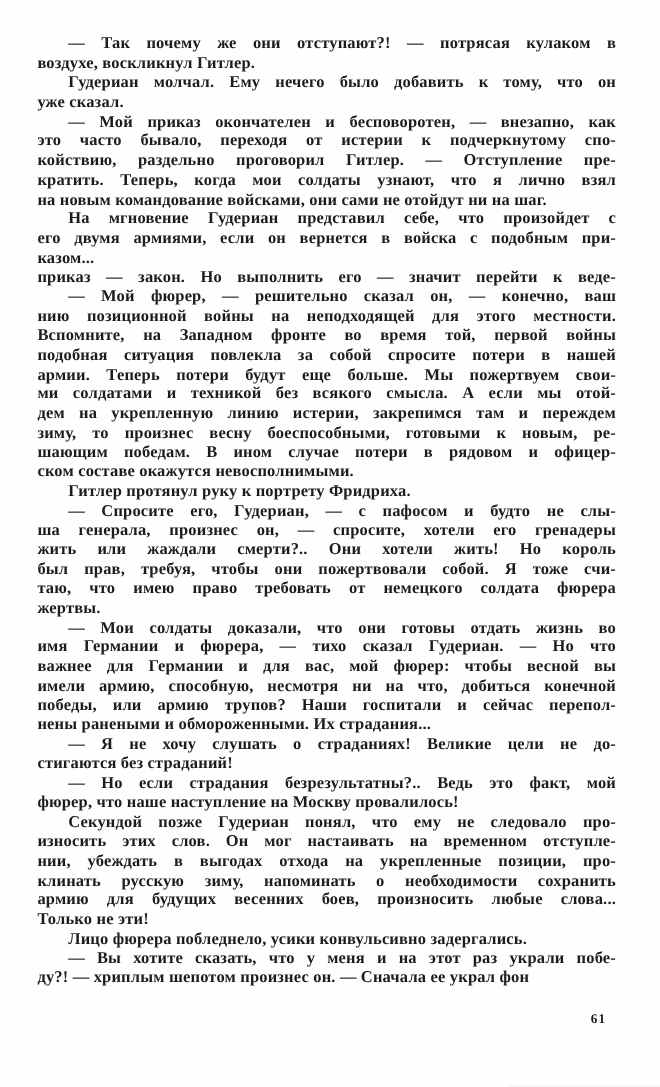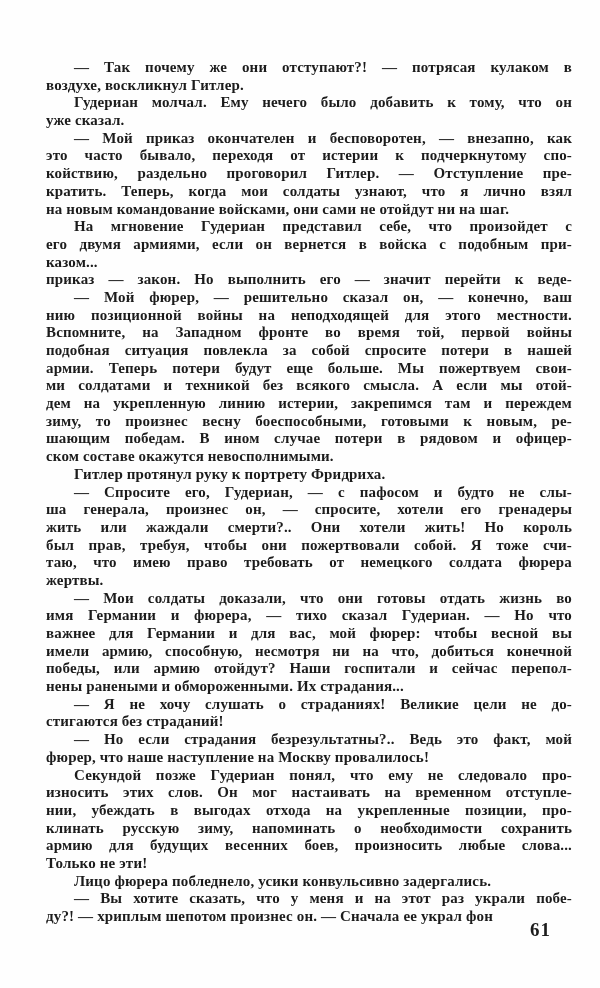--- a/index.html
+++ b/index.html
@@ -14,44 +14,43 @@
     margin: 0 auto;
     background: #fefefe;
     color: #1c1c1c;
     font-family: "Liberation Serif", "DejaVu Serif", serif;
     font-weight: 700;
     font-size: 15px;
     overflow: hidden;
   }
   .text-block {
     position: absolute;
-    top: 59px;
+    top: 32px;
     left: 34px;
     width: 526px;
     letter-spacing: 0.15px;
-    margin-left: 12px;
   }
   .line {
     line-height: 17.7px;
     height: 17.7px;
     text-align: justify;
     text-align-last: justify;
     white-space: normal;
   }
   .line.last {
     text-align-last: left;
   }
   .line.first {
     text-indent: 28px;
   }
   .page-number {
     position: absolute;
     top: 919px;
     right: 49px;
-    font-size: 19px;
+    font-size: 12px;
     font-weight: 700;
     letter-spacing: 1px;
   }
 </style>
 </head>
 <body>
 
 <div class="page">
   <div class="text-block">
       <div class="line first">— Так почему же они отступают?! — потрясая кулаком в</div>
@@ -81,21 +80,21 @@
       <div class="line first">— Спросите его, Гудериан, — с пафосом и будто не слы-</div>
       <div class="line">ша генерала, произнес он, — спросите, хотели его гренадеры</div>
       <div class="line">жить или жаждали смерти?.. Они хотели жить! Но король</div>
       <div class="line">был прав, требуя, чтобы они пожертвовали собой. Я тоже счи-</div>
       <div class="line">таю, что имею право требовать от немецкого солдата фюрера</div>
       <div class="line last">жертвы.</div>
       <div class="line first">— Мои солдаты доказали, что они готовы отдать жизнь во</div>
       <div class="line">имя Германии и фюрера, — тихо сказал Гудериан. — Но что</div>
       <div class="line">важнее для Германии и для вас, мой фюрер: чтобы весной вы</div>
       <div class="line">имели армию, способную, несмотря ни на что, добиться конечной</div>
-      <div class="line">победы, или армию отойдут? Наши госпитали и сейчас перепол-</div>
+      <div class="line">победы, или армию трупов? Наши госпитали и сейчас перепол-</div>
       <div class="line last">нены ранеными и обмороженными. Их страдания...</div>
       <div class="line first">— Я не хочу слушать о страданиях! Великие цели не до-</div>
       <div class="line last">стигаются без страданий!</div>
       <div class="line first">— Но если страдания безрезультатны?.. Ведь это факт, мой</div>
       <div class="line last">фюрер, что наше наступление на Москву провалилось!</div>
       <div class="line first">Секундой позже Гудериан понял, что ему не следовало про-</div>
       <div class="line">износить этих слов. Он мог настаивать на временном отступле-</div>
       <div class="line">нии, убеждать в выгодах отхода на укрепленные позиции, про-</div>
       <div class="line">клинать русскую зиму, напоминать о необходимости сохранить</div>
       <div class="line">армию для будущих весенних боев, произносить любые слова...</div>

